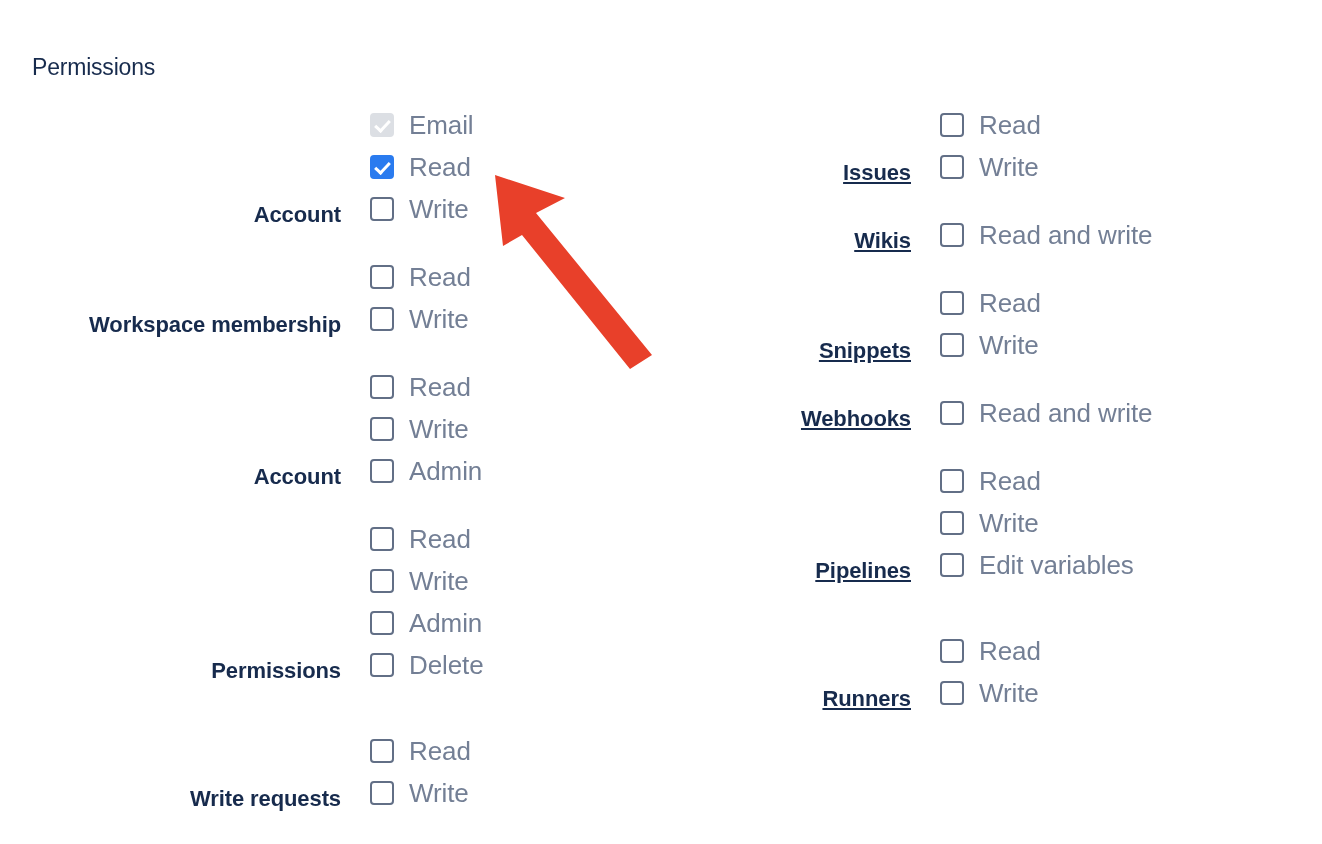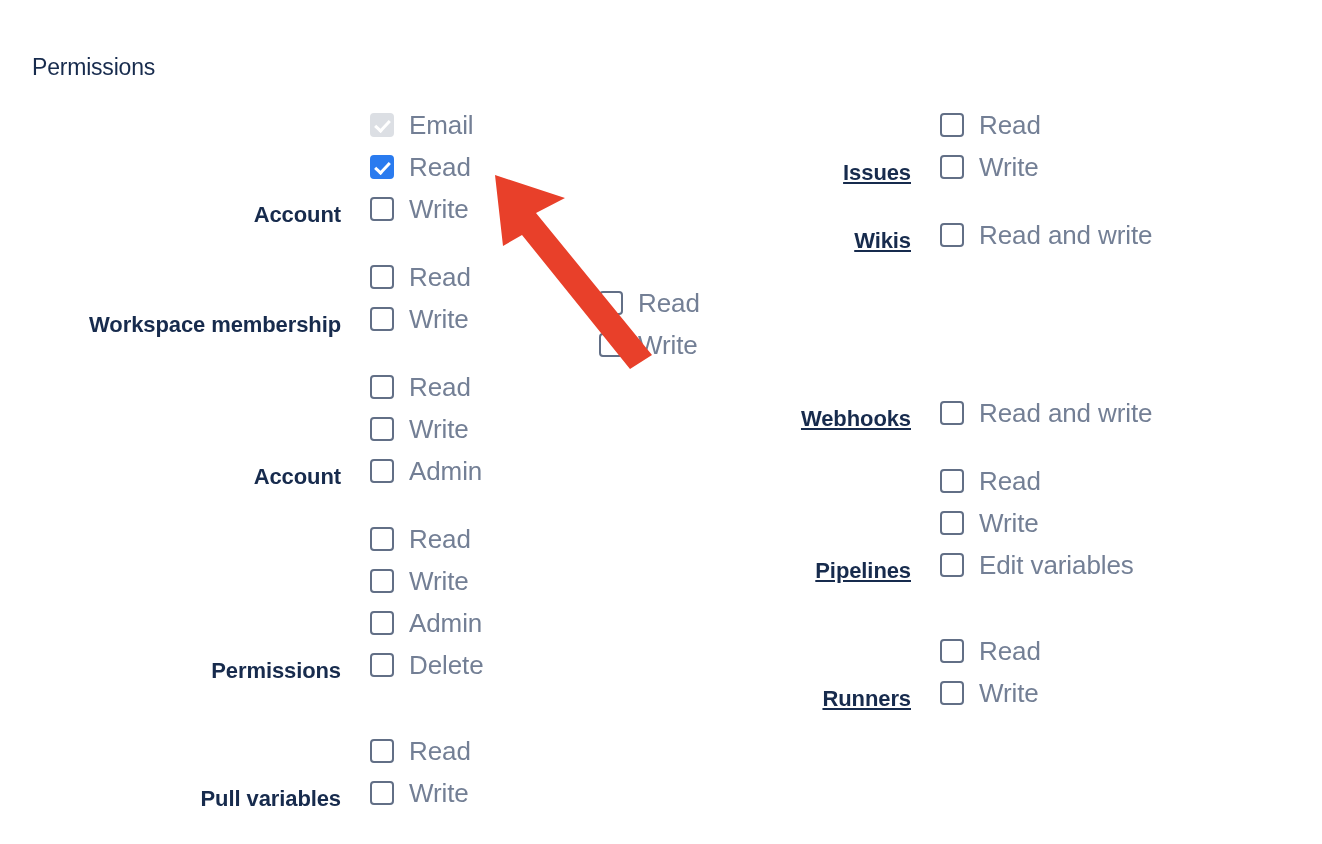--- a/index.html
+++ b/index.html
@@ -186,21 +186,21 @@
           <span class="cbox"></span>
           <span class="opt-label">Admin</span>
         </div>
         <div class="checkbox-row">
           <span class="cbox"></span>
           <span class="opt-label">Delete</span>
         </div>
       </div>
     </div>
     <div class="perm-group">
-      <div class="group-label">Pull variables</div>
+      <div class="group-label">Write requests</div>
       <div class="group-options">
         <div class="checkbox-row">
           <span class="cbox"></span>
           <span class="opt-label">Read</span>
         </div>
         <div class="checkbox-row">
           <span class="cbox"></span>
           <span class="opt-label">Write</span>
         </div>
       </div>
@@ -224,20 +224,21 @@
     <div class="perm-group">
       <div class="group-label">Wikis</div>
       <div class="group-options">
         <div class="checkbox-row">
           <span class="cbox"></span>
           <span class="opt-label">Read and write</span>
         </div>
       </div>
     </div>
     <div class="perm-group">
+      <div class="group-label">Snippets</div>
       <div class="group-options">
         <div class="checkbox-row">
           <span class="cbox"></span>
           <span class="opt-label">Read</span>
         </div>
         <div class="checkbox-row">
           <span class="cbox"></span>
           <span class="opt-label">Write</span>
         </div>
       </div>

